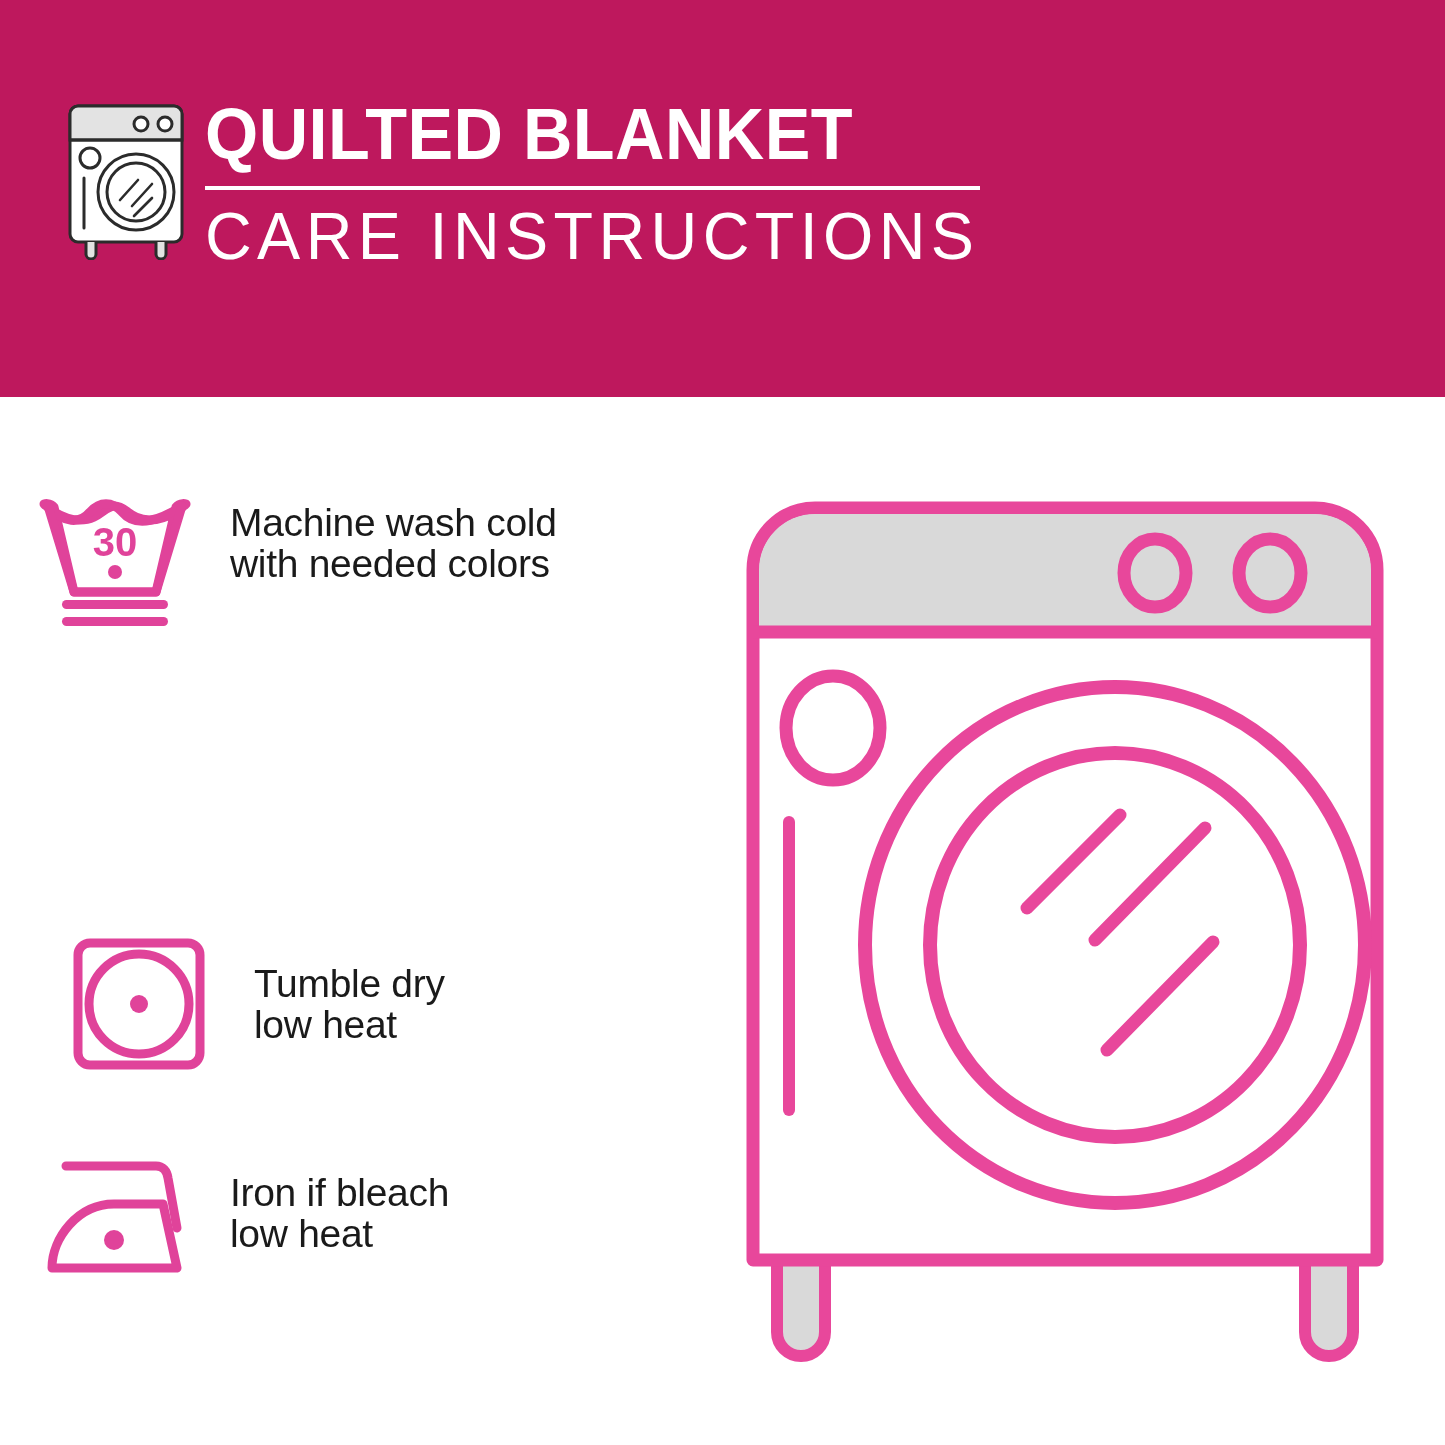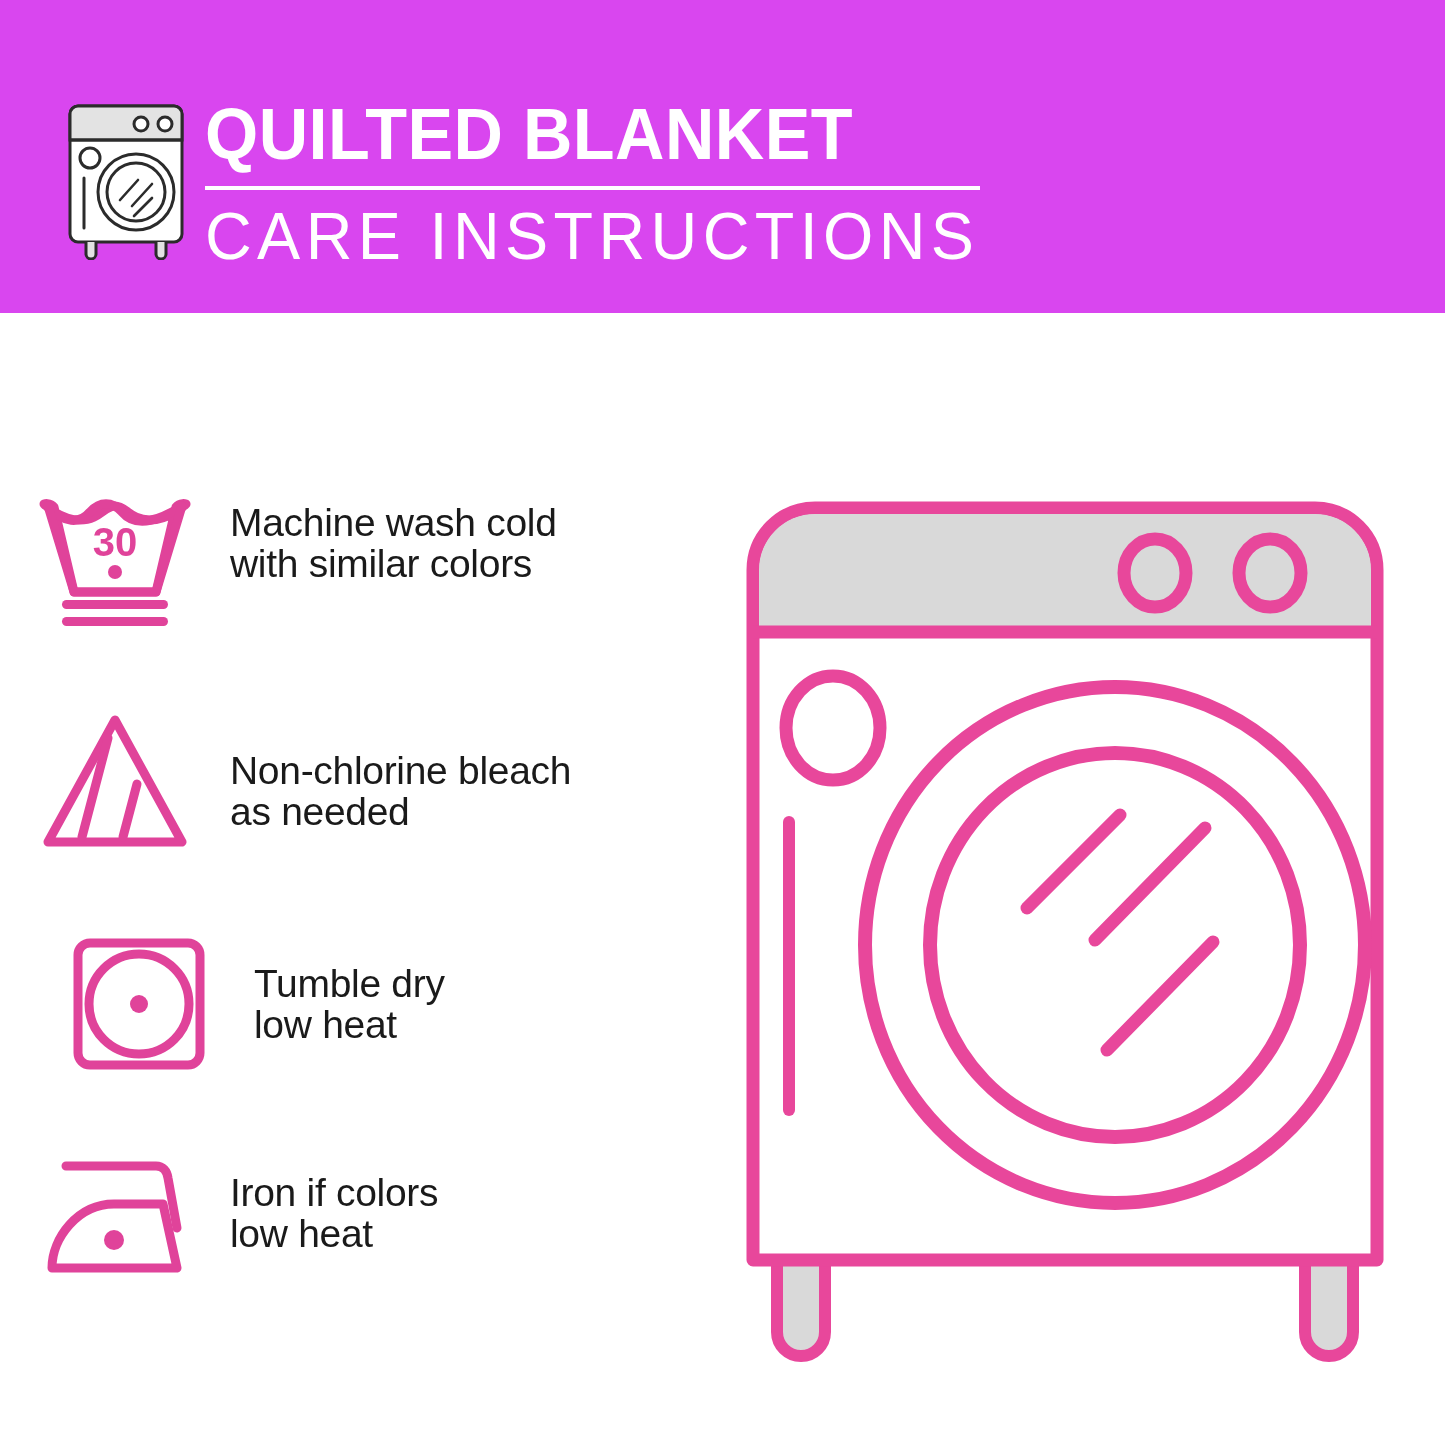--- a/index.html
+++ b/index.html
@@ -18,22 +18,22 @@
     height: 1445px;
     background: #ffffff;
   }
 
   
   .header {
     position: absolute;
     left: 0;
     top: 0;
     width: 1445px;
-    height: 313px;
-    background: #d946ef;
+    height: 397px;
+    background: #be185d;
     display: flex;
     align-items: center;
   }
 
   .header-logo {
     position: absolute;
     left: 62px;
     top: 100px;
     width: 128px;
     height: 160px;
@@ -192,37 +192,24 @@
           <text x="85" y="72" font-family="Liberation Sans, sans-serif" font-size="40" font-weight="bold" fill="#e0439a" text-anchor="middle">30</text>
 
           <circle cx="85" cy="88" r="7" fill="#e0439a"></circle>
 
           <rect x="32" y="116" width="106" height="9" rx="4.5" fill="#e0439a"></rect>
           <rect x="32" y="133" width="106" height="9" rx="4.5" fill="#e0439a"></rect>
         </svg>
       </div>
       <div class="care-text">
         <span class="ln">Machine wash cold</span>
-        <span class="ln">with similar colors</span>
-      </div>
-    </div>
-
-    <div class="care-row r1">
-      <div class="care-icon">
-        <svg viewBox="0 0 170 150" width="170" height="150" fill="none" xmlns="http://www.w3.org/2000/svg">
-          <path d="M85 14 L152 136 H18 Z" fill="none" stroke="#e0439a" stroke-width="9" stroke-linejoin="round" stroke-linecap="round"></path>
-          <line x1="78" y1="32" x2="52" y2="131" stroke="#e0439a" stroke-width="9" stroke-linecap="round"></line>
-          <line x1="107" y1="78" x2="93" y2="131" stroke="#e0439a" stroke-width="9" stroke-linecap="round"></line>
-        </svg>
-      </div>
-      <div class="care-text">
-        <span class="ln">Non-chlorine bleach</span>
-        <span class="ln">as needed</span>
-      </div>
-    </div>
+        <span class="ln">with needed colors</span>
+      </div>
+    </div>
+
 
     <div class="care-row r2">
       <div class="care-icon">
         <svg viewBox="0 0 170 150" width="170" height="150" fill="none" xmlns="http://www.w3.org/2000/svg">
           <rect x="24" y="14" width="122" height="122" rx="12" ry="12" fill="none" stroke="#e0439a" stroke-width="9"></rect>
           <circle cx="85" cy="75" r="50" fill="none" stroke="#e0439a" stroke-width="9"></circle>
           <circle cx="85" cy="75" r="9" fill="#e0439a"></circle>
         </svg>
       </div>
       <div class="care-text">
@@ -236,21 +223,21 @@
         <svg viewBox="0 0 170 150" width="170" height="150" fill="none" xmlns="http://www.w3.org/2000/svg">
 
           <path d="M36 24 H126 C133 24 137 29 138 36 L147 86" fill="none" stroke="#e0439a" stroke-width="9" stroke-linecap="round" stroke-linejoin="round"></path>
 
           <path d="M22 126 C22 96 48 62 84 62 H133 L147 126 Z" fill="none" stroke="#e0439a" stroke-width="9" stroke-linecap="round" stroke-linejoin="round"></path>
 
           <circle cx="84" cy="98" r="10" fill="#e0439a"></circle>
         </svg>
       </div>
       <div class="care-text">
-        <span class="ln">Iron if colors</span>
+        <span class="ln">Iron if bleach</span>
         <span class="ln">low heat</span>
       </div>
     </div>
 
   </div>
 
   <div class="machine-illustration">
     <svg viewBox="0 0 700 900" width="700" height="900" fill="none" xmlns="http://www.w3.org/2000/svg">
 
       <path d="M62 790 v72 a24 24 0 0 0 48 0 v-72 z" fill="#d9d9d9" stroke="#e8479b" stroke-width="12" stroke-linejoin="round"></path>

